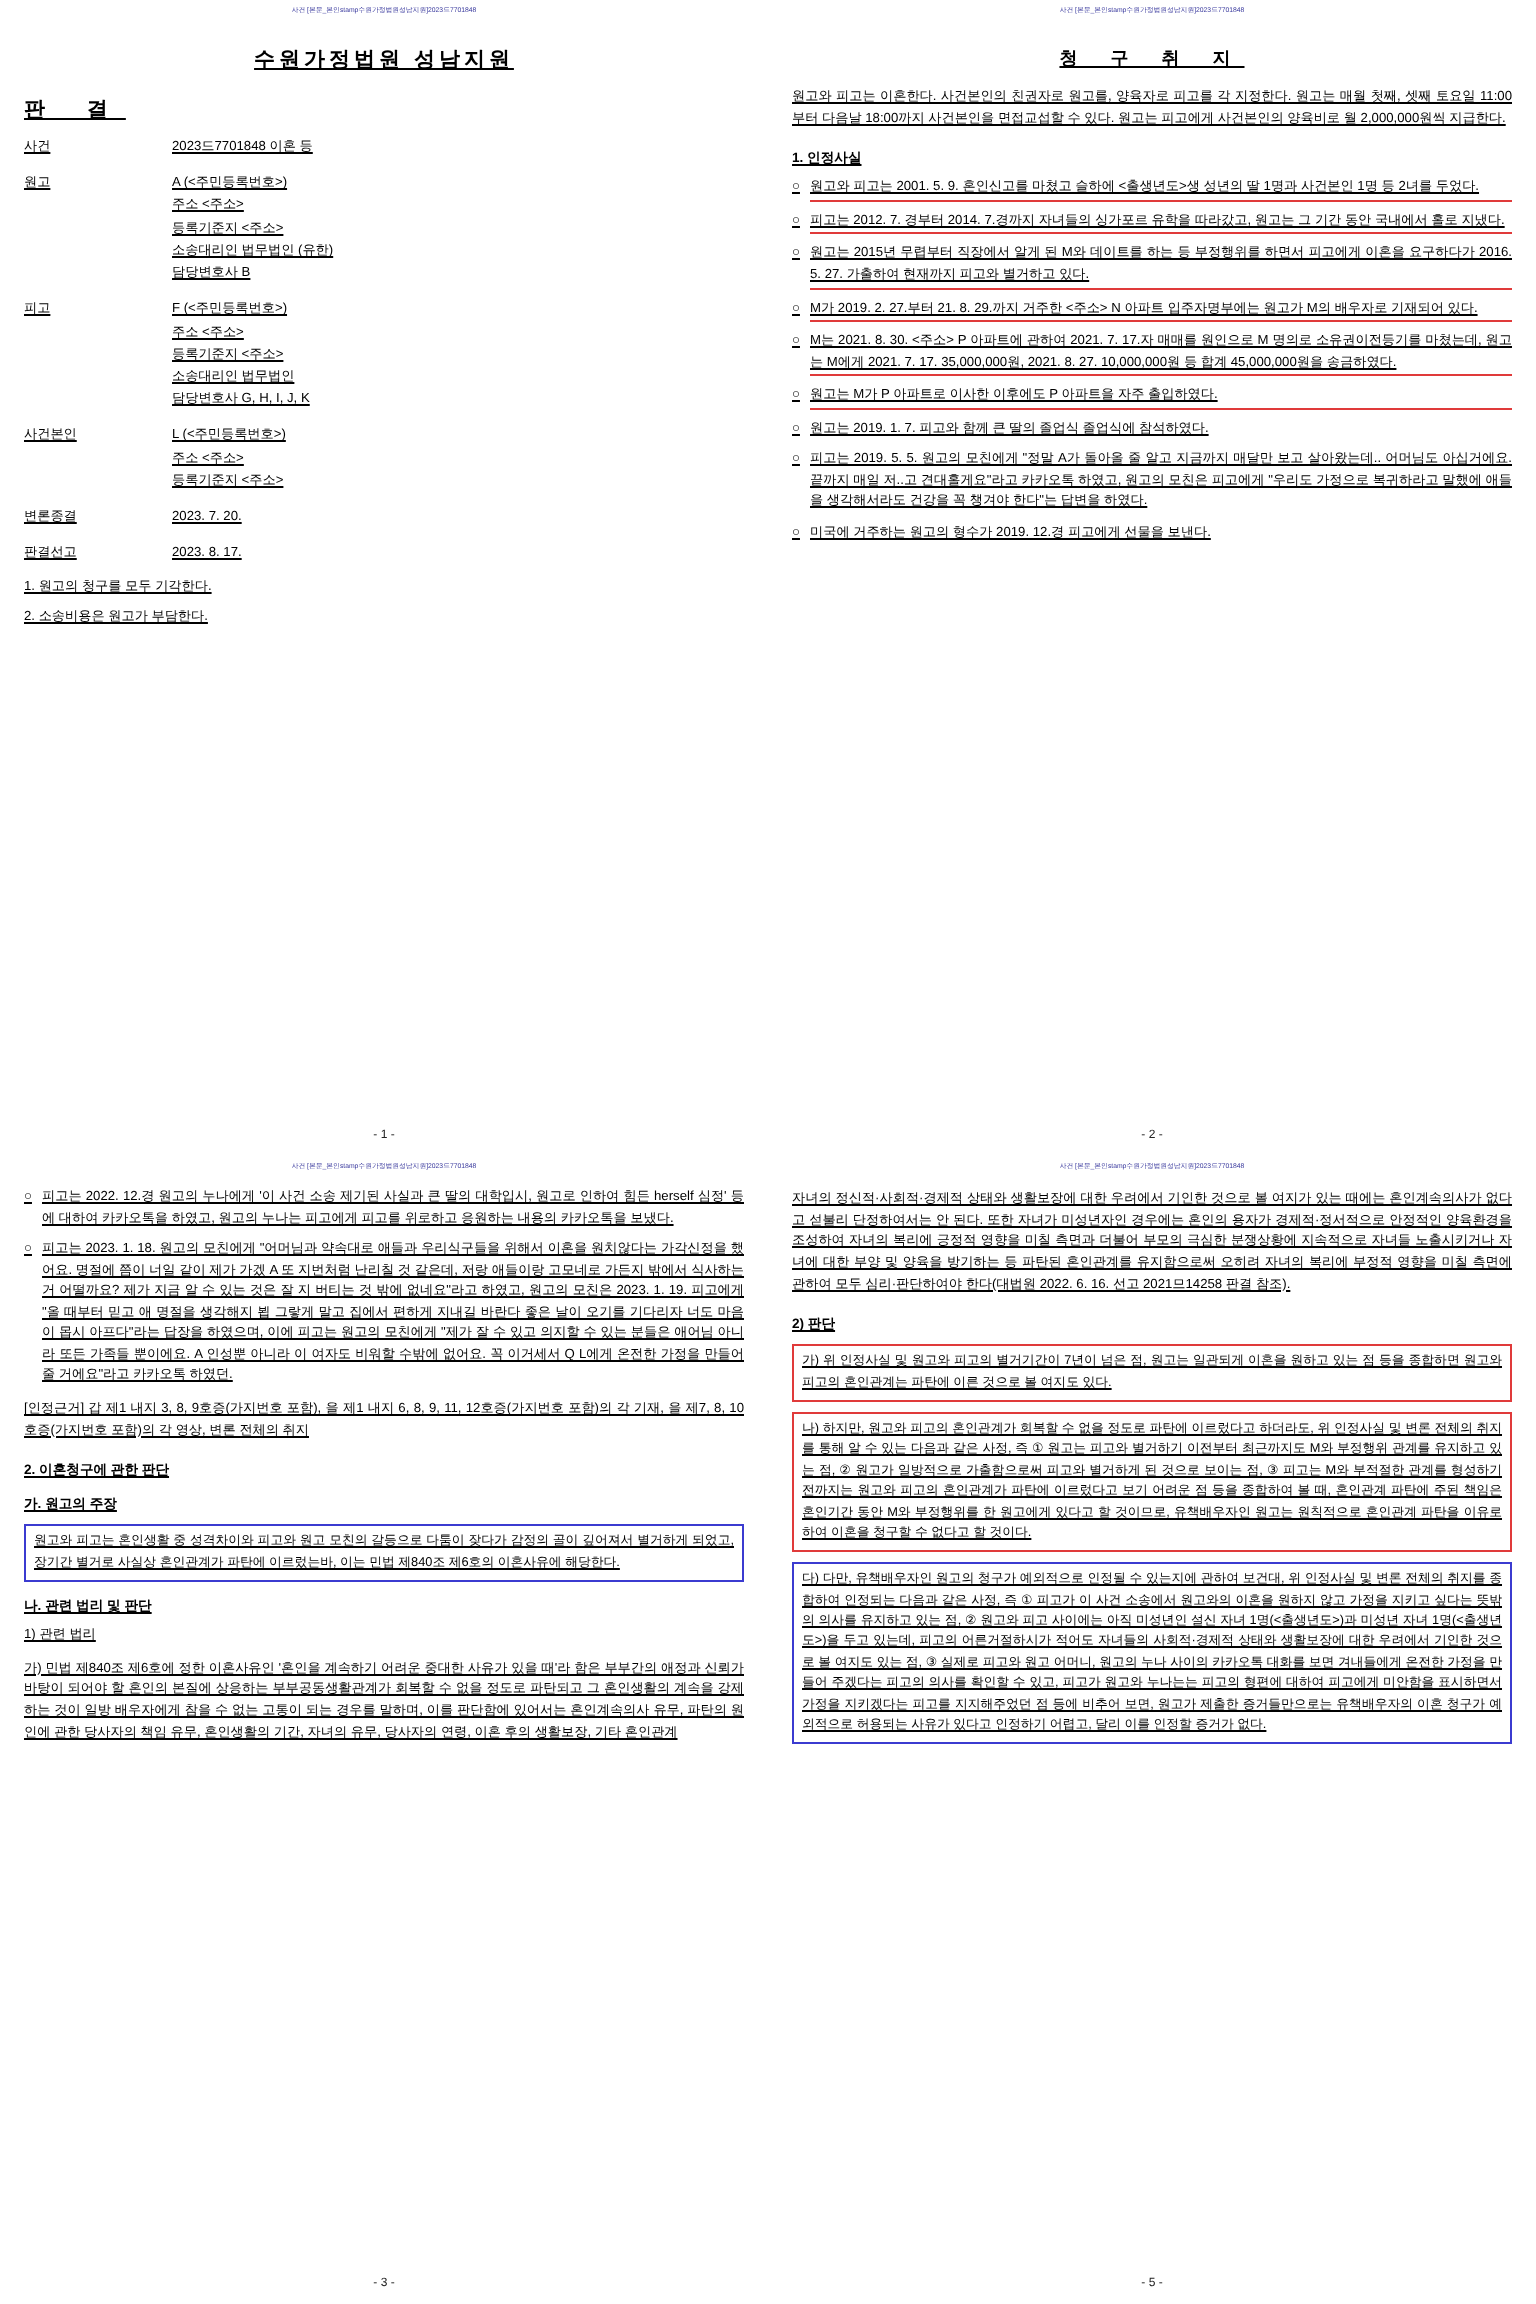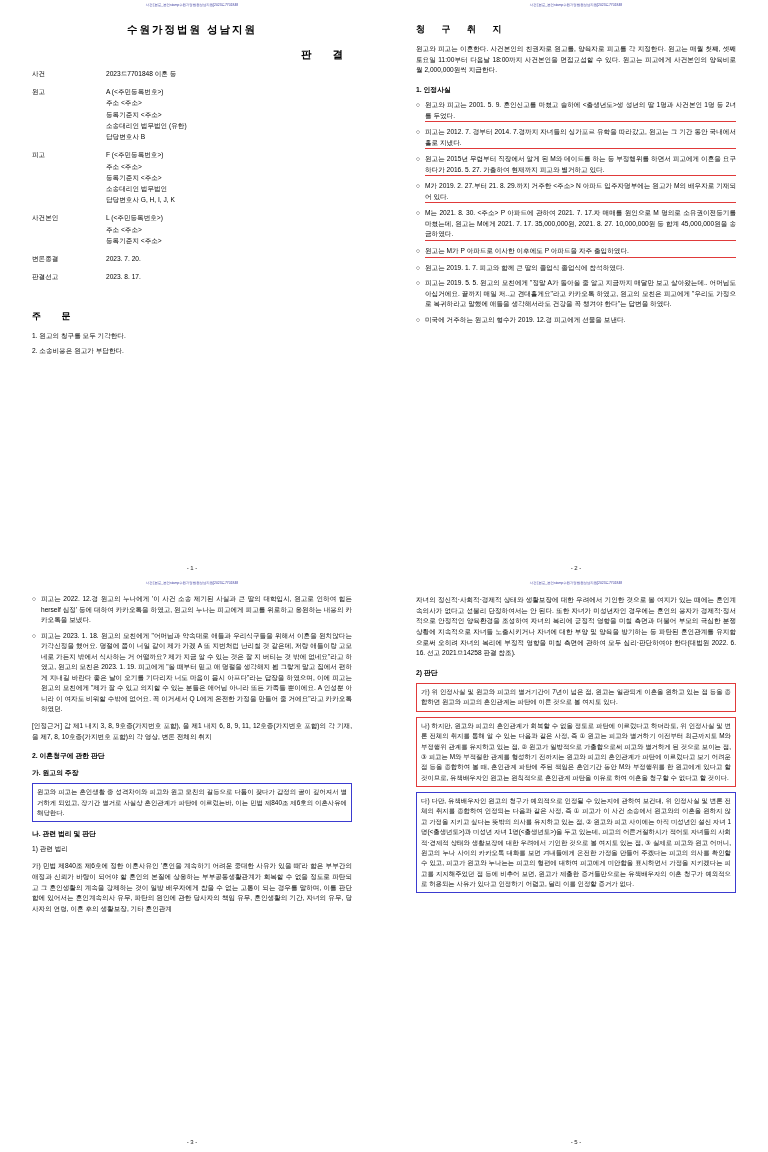--- a/index.html
+++ b/index.html
@@ -4,24 +4,24 @@
 <style>
   html,body{margin:0;padding:0;background:#c9c9c9;}
   body{font-family:"Liberation Sans","DejaVu Sans",sans-serif;}
   .page{width:768px;height:1152px;background:#c9c9c9;position:relative;box-sizing:border-box;}
   .sheet{position:absolute;background:#ffffff;box-sizing:border-box;overflow:hidden;}
   .s1{left:0;top:0;width:384px;height:578px;}
   .s2{left:384px;top:0;width:384px;height:578px;}
   .s3{left:0;top:578px;width:384px;height:574px;}
   .s4{left:384px;top:578px;width:384px;height:574px;}
   .hdrline{font-size:3.4px;color:#3b3b9e;letter-spacing:0;white-space:nowrap;padding:3px 0 0 0;text-align:center;}
-  .inner{padding:0 32px;box-sizing:border-box;}
+  .inner{padding:0 12px;box-sizing:border-box;text-decoration:underline;}
   .title{text-align:center;font-size:10.5px;font-weight:bold;letter-spacing:2px;margin-top:16px;}
-  .subtitle{text-align:right;font-size:10.5px;font-weight:bold;letter-spacing:9px;margin-top:11px;}
-  .centerhead{text-align:left;font-size:9px;font-weight:bold;letter-spacing:9px;margin:0 0 8px;}
+  .subtitle{text-align:left;font-size:10.5px;font-weight:bold;letter-spacing:9px;margin-top:11px;}
+  .centerhead{text-align:center;font-size:9px;font-weight:bold;letter-spacing:9px;margin:0 0 8px;}
   .kv{display:flex;font-size:6.6px;line-height:1.55;margin-top:7px;}
   .kv .k{width:74px;flex:none;}
   .kv .v{flex:1;}
   .kv .v div{margin-bottom:1px;}
   .para{font-size:6.6px;line-height:1.62;margin-top:6px;text-align:justify;}
   .listline{font-size:6.6px;line-height:1.62;margin-top:5px;}
   .pagenum{position:absolute;bottom:7px;left:0;width:100%;text-align:center;font-size:6px;color:#222;}
   .ul-red{border-bottom:0.8px solid #e03a3a;padding-bottom:0px;}
   .bullet-row{display:flex;font-size:6.6px;line-height:1.6;margin-top:5px;align-items:flex-start;}
   .bullet-row .b{width:9px;flex:none;}
@@ -88,21 +88,20 @@
         </div>
       </div>
 
       <div class="kv">
         <div class="k">판결선고</div>
         <div class="v">
           <div>2023. 8. 17.</div>
         </div>
       </div>
 
-      <div class="centerhead" style="margin-top:26px">주        문</div>
       <div class="listline">1. 원고의 청구를 모두 기각한다.</div>
       <div class="listline">2. 소송비용은 원고가 부담한다.</div>
     </div>
     <div class="pagenum">- 1 -</div>
   </div>
 
   <div class="sheet s2">
     <div class="hdrline">사건 [본문_본인stamp수원가정법원성남지원]2023드7701848</div>
     <div class="inner">
       <div class="centerhead" style="margin-top:16px;letter-spacing:7px">청   구   취   지</div>

